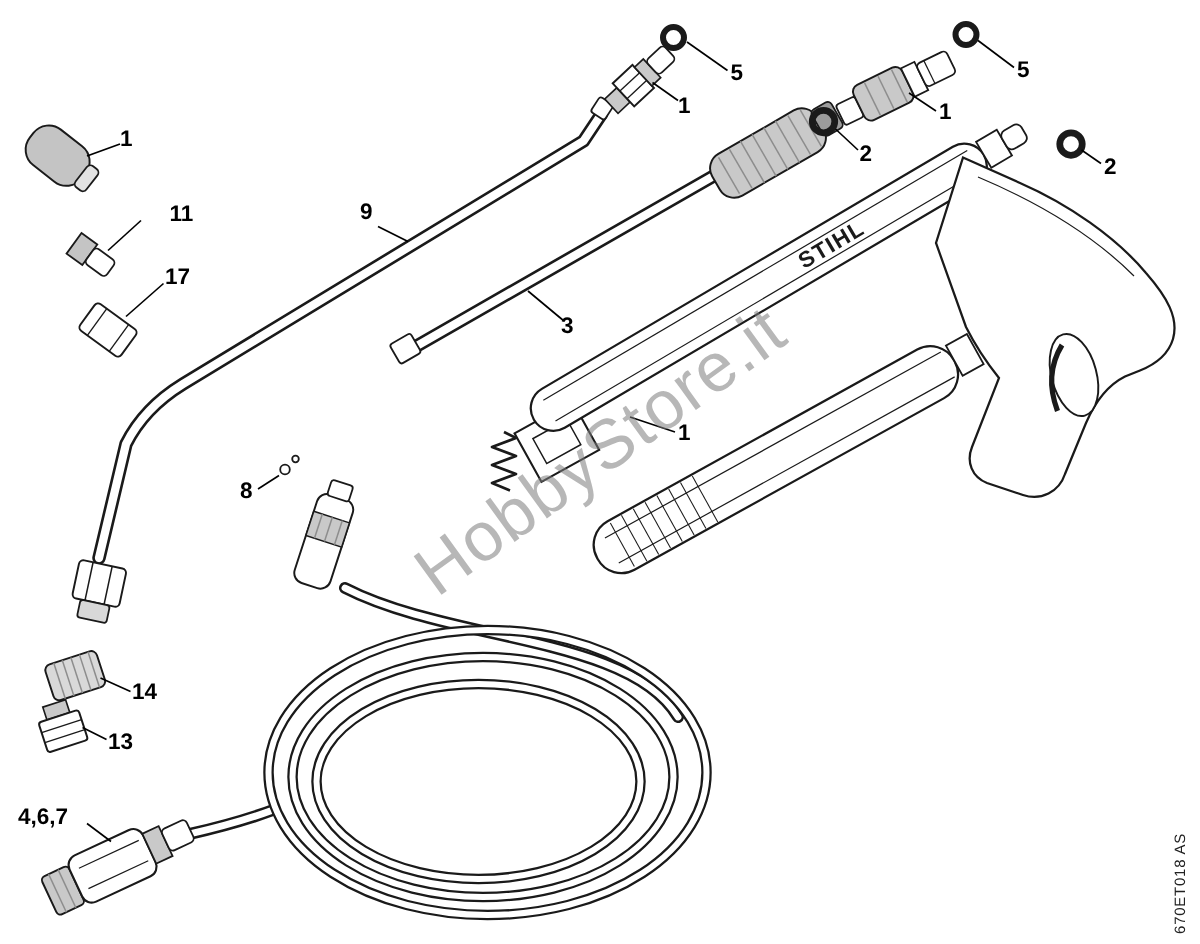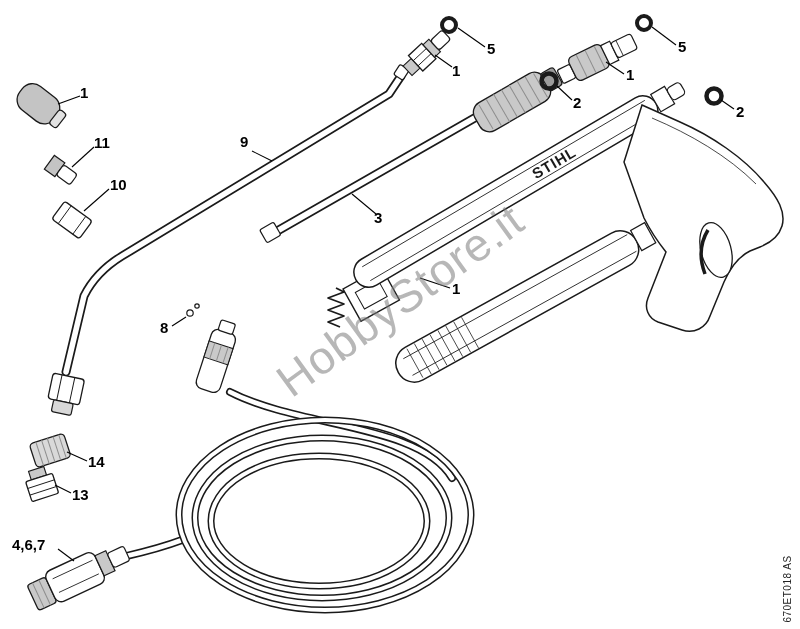--- a/index.html
+++ b/index.html
@@ -210,22 +210,22 @@
       <line x1="172" y1="326" x2="186" y2="317"></line>
       <line x1="87" y1="461" x2="67" y2="452"></line>
       <line x1="71" y1="493" x2="55" y2="485"></line>
       <line x1="58" y1="549" x2="74" y2="561"></line>
     </g>
   </svg>
 
   <div class="watermark">HobbyStore.it</div>
 
   <div class="part-label" style="left:80px;top:85px">1</div>
-  <div class="part-label" style="left:94px;top:135px">11</div>
-  <div class="part-label" style="left:110px;top:177px">10</div>
+  <div class="part-label" style="left:113px;top:135px">11</div>
+  <div class="part-label" style="left:110px;top:177px">17</div>
   <div class="part-label" style="left:240px;top:134px">9</div>
   <div class="part-label" style="left:374px;top:210px">3</div>
   <div class="part-label" style="left:452px;top:63px">1</div>
   <div class="part-label" style="left:487px;top:41px">5</div>
   <div class="part-label" style="left:626px;top:67px">1</div>
   <div class="part-label" style="left:573px;top:95px">2</div>
   <div class="part-label" style="left:678px;top:39px">5</div>
   <div class="part-label" style="left:736px;top:104px">2</div>
   <div class="part-label" style="left:452px;top:281px">1</div>
   <div class="part-label" style="left:160px;top:320px">8</div>

